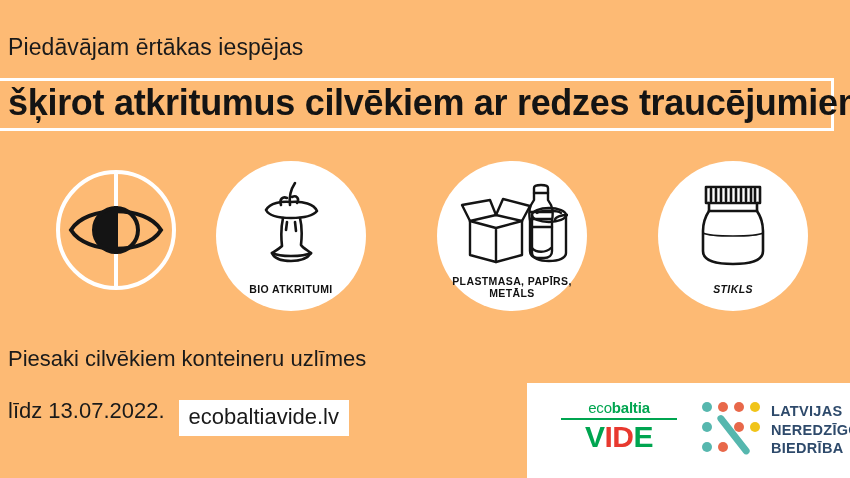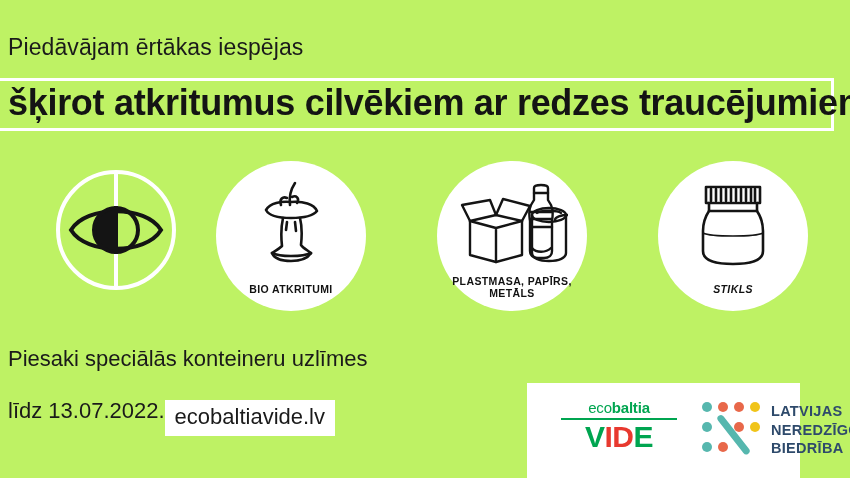--- a/index.html
+++ b/index.html
@@ -7,21 +7,21 @@
     padding: 0;
     background: #ffffff;
   }
   body {
     font-family: "Liberation Sans", sans-serif;
   }
   #poster {
     position: relative;
     width: 850px;
     height: 478px;
-    background: #bef264;
+    background: #fdba74;
     overflow: hidden;
   }
 
   
   .eyebrow {
     position: absolute;
     left: 8px;
     top: 36px;
     font-size: 23px;
     line-height: 1;
@@ -113,34 +113,34 @@
     color: #1a1a1a;
     line-height: 1;
     white-space: nowrap;
     display: flex;
     align-items: baseline;
   }
   .cta-url {
     display: inline-block;
     background: #ffffff;
     padding: 6px 10px 8px 10px;
-    margin-left: 0;
+    margin-left: 14px;
     position: relative;
     top: 6px;
     font-size: 22px;
     color: #1a1a1a;
     line-height: 1;
   }
 
   
   .logo-panel {
     position: absolute;
     left: 527px;
     top: 383px;
-    width: 273px;
+    width: 323px;
     height: 95px;
     background: #ffffff;
   }
   .logo-eco {
     position: absolute;
     left: 32px;
     top: 17px;
     width: 120px;
     text-align: center;
   }
@@ -300,21 +300,21 @@
                    C12 84, 20 89, 42 89 C64 89, 72 84, 72 76
                    L72 56 C72 48, 70 42, 66 36"></path>
           <path d="M12 58 C20 62, 64 62, 72 58" stroke-width="1.6"></path>
         </g>
       </svg>
       <div class="badge-caption">STIKLS</div>
     </div>
 
   </div>
 
-  <div class="cta-line1">Piesaki speciālās konteineru uzlīmes</div>
+  <div class="cta-line1">Piesaki cilvēkiem konteineru uzlīmes</div>
 
   <div class="cta-line2">
     <span>līdz 13.07.2022.</span>
     <span class="cta-url">ecobaltiavide.lv</span>
   </div>
 
   <div class="logo-panel">
 
     <div class="logo-eco">
       <div class="logo-eco-top">

